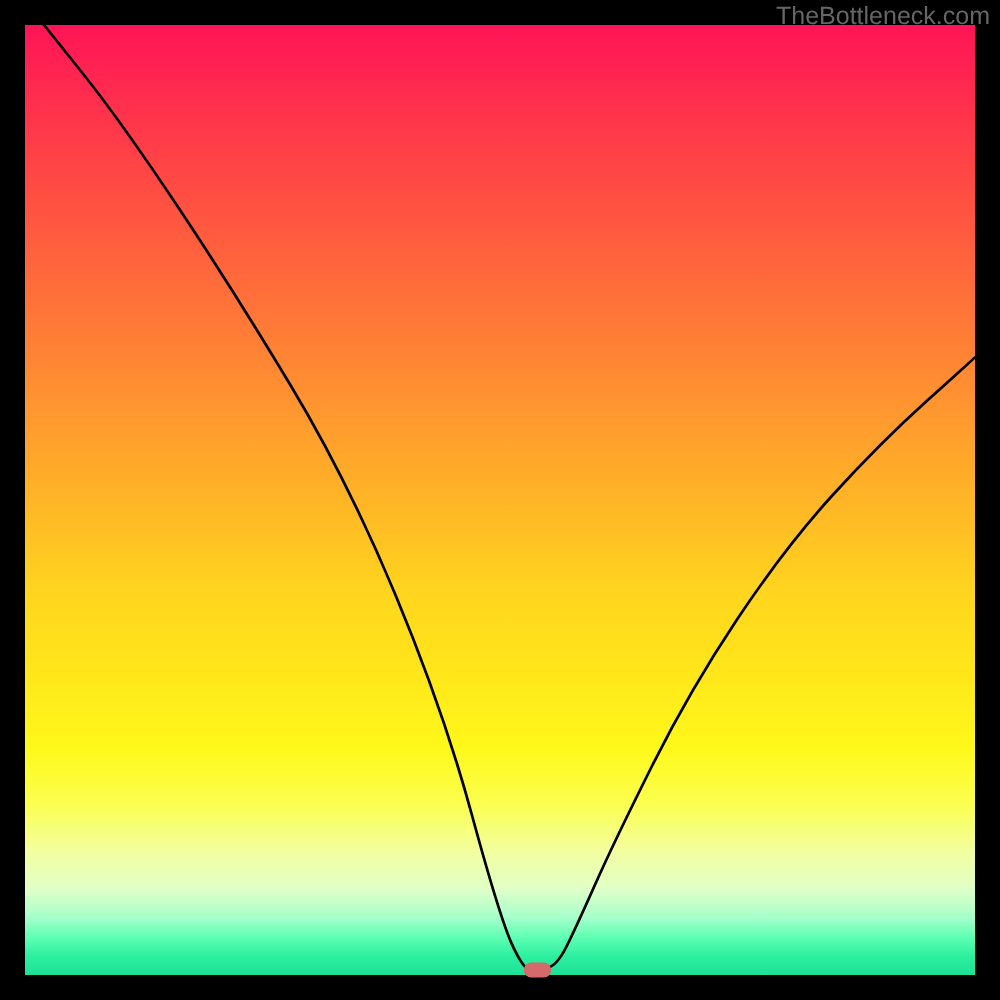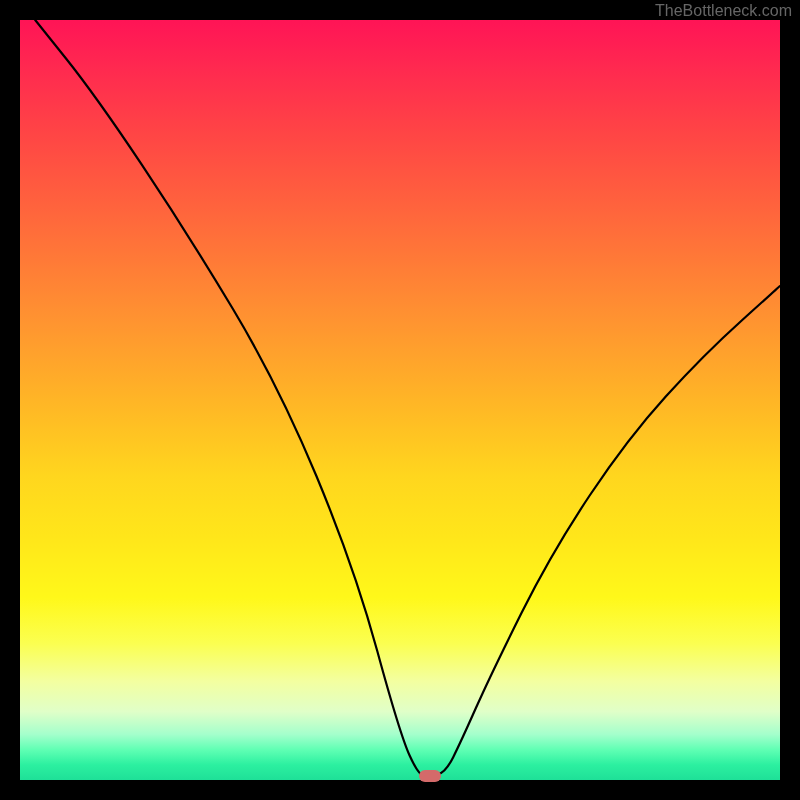--- a/index.html
+++ b/index.html
@@ -9,21 +9,21 @@
     height: 800px;
     background: #000;
     font-family: Arial, Helvetica, sans-serif;
     position: relative;
   }
   .watermark {
     position: absolute;
     top: 2px;
     right: 8px;
     color: #666;
-    font-size: 16px;
+    font-size: 20px;
     font-weight: 500;
     z-index: 10;
   }
   .plot-area {
     position: absolute;
     left: 20px;
     top: 20px;
     width: 760px;
     height: 760px;
     background: linear-gradient(to bottom,

